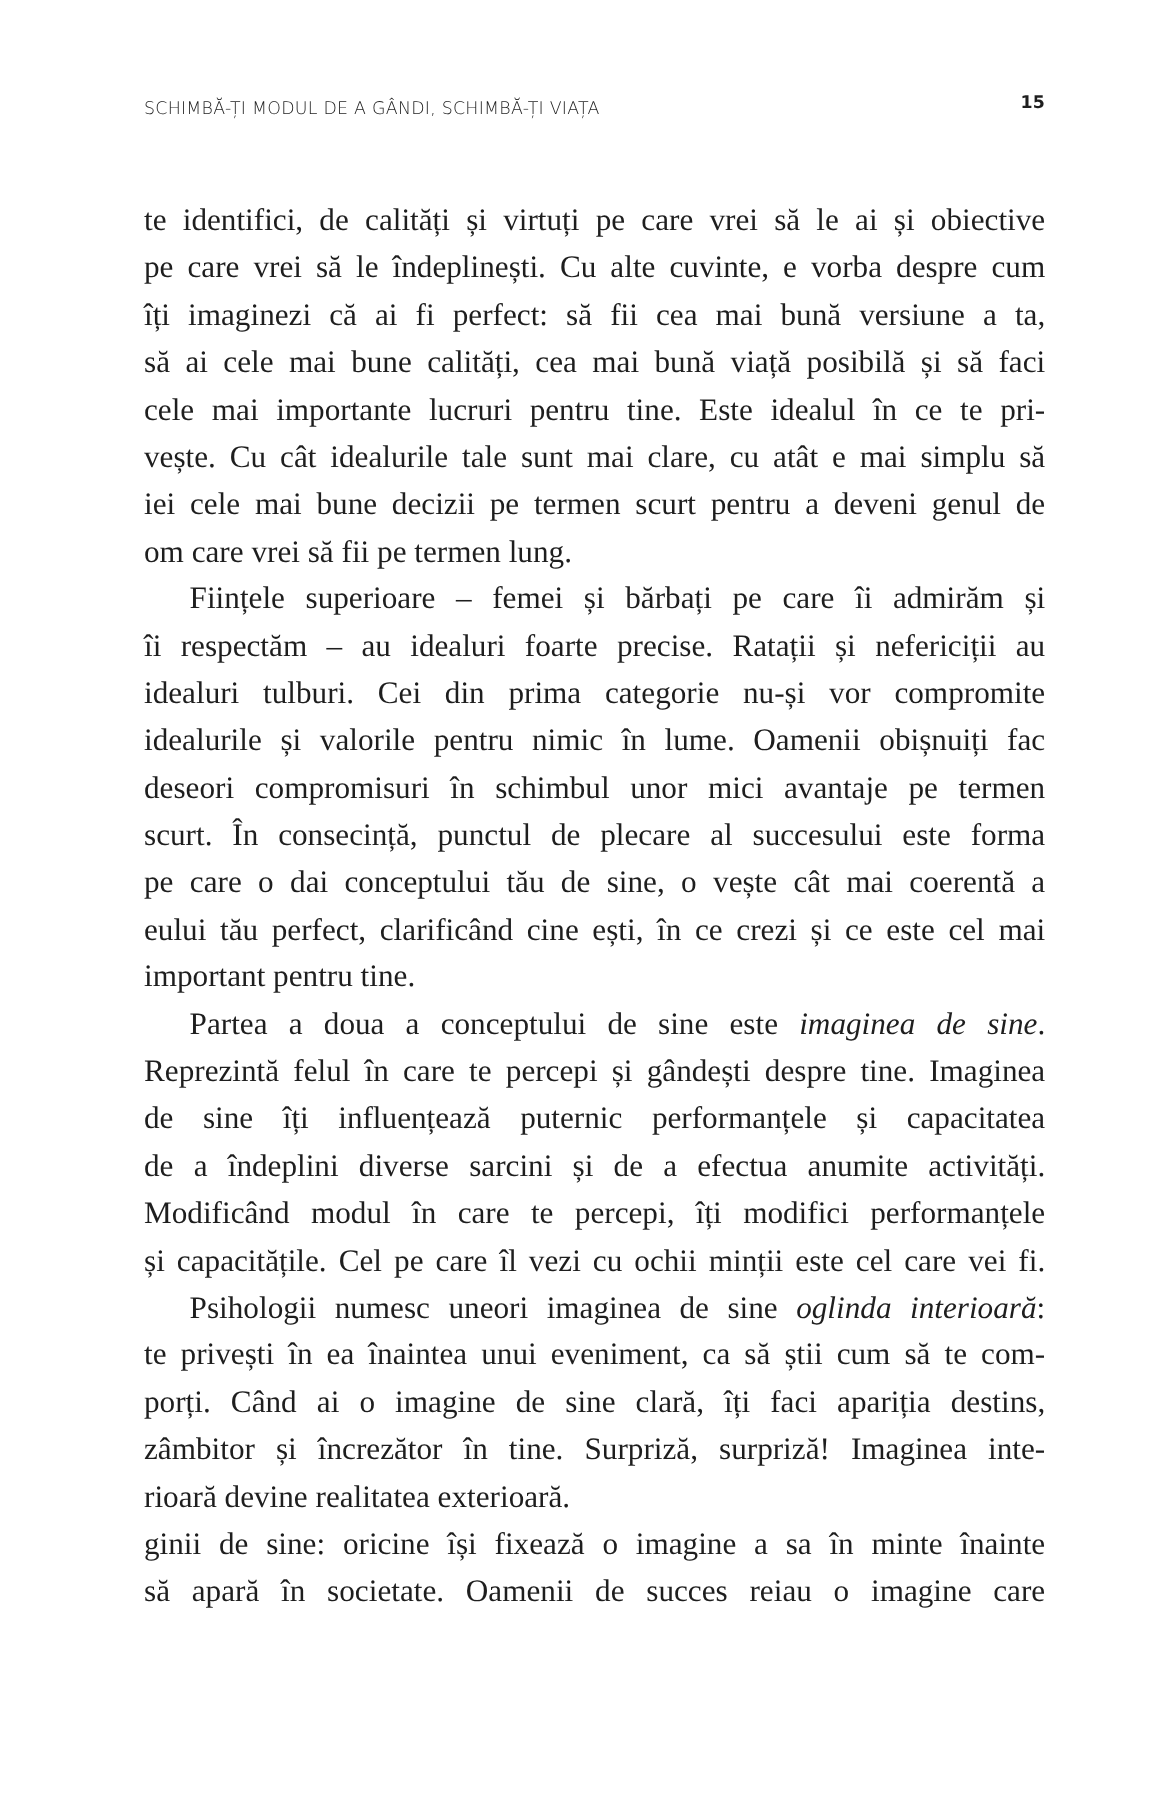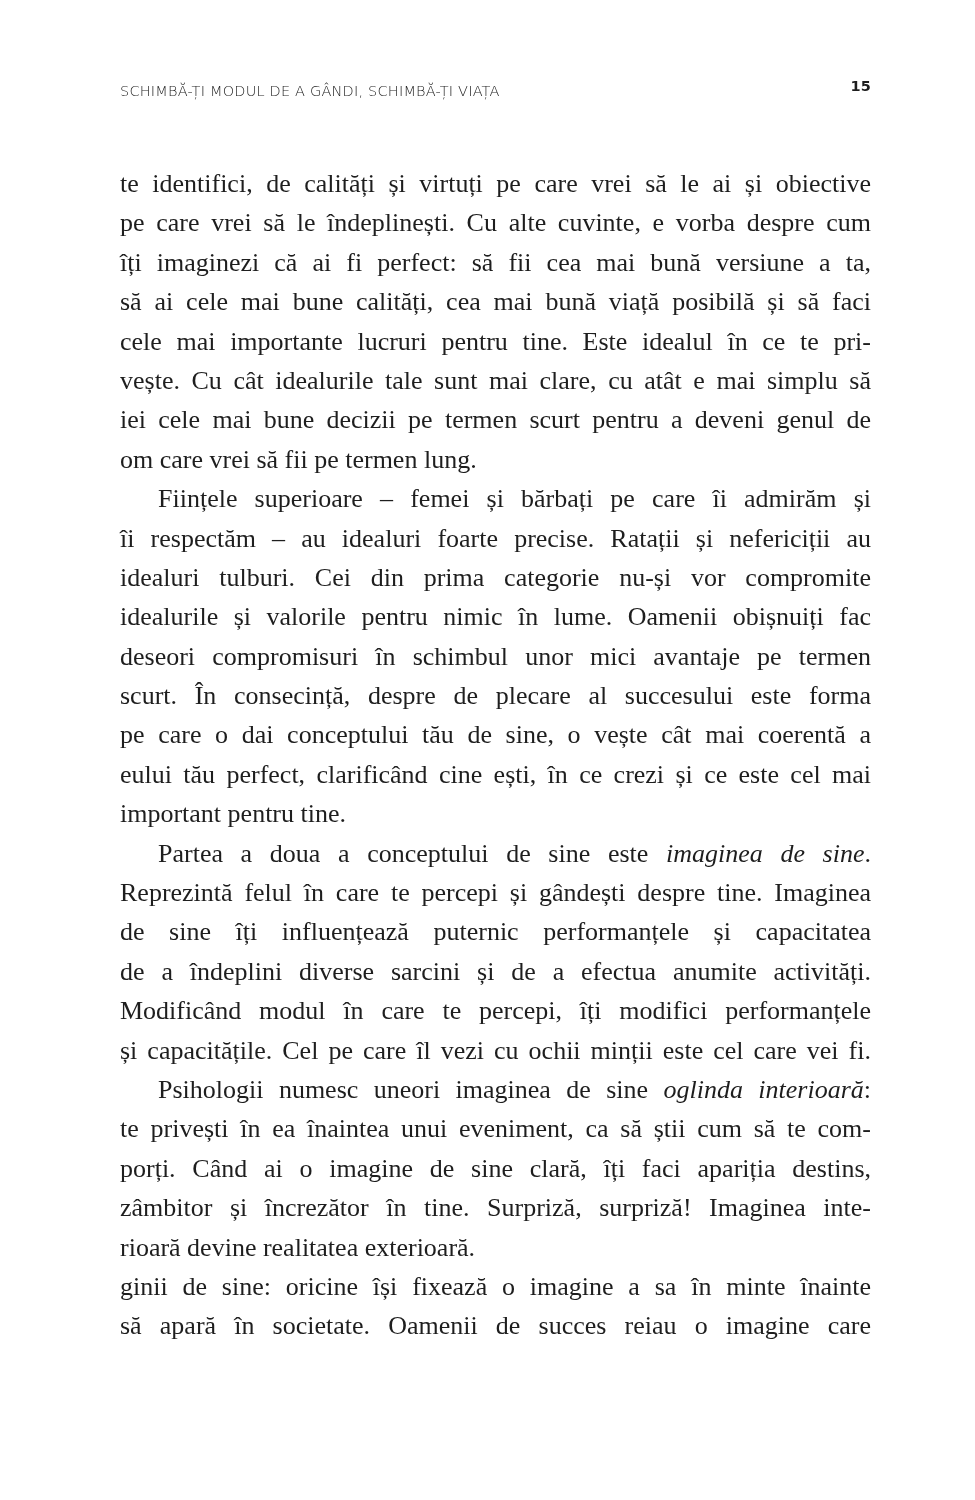--- a/index.html
+++ b/index.html
@@ -43,21 +43,21 @@
     <div class="line">iei cele mai bune decizii pe termen scurt pentru a deveni genul de</div>
     <div class="line last">om care vrei să fii pe termen lung.</div>
   </div>
 
   <div>
     <div class="line indent">Ființele superioare – femei și bărbați pe care îi admirăm și</div>
     <div class="line">îi respectăm – au idealuri foarte precise. Ratații și nefericiții au</div>
     <div class="line">idealuri tulburi. Cei din prima categorie nu-și vor compromite</div>
     <div class="line">idealurile și valorile pentru nimic în lume. Oamenii obișnuiți fac</div>
     <div class="line">deseori compromisuri în schimbul unor mici avantaje pe termen</div>
-    <div class="line">scurt. În consecință, despre de plecare al succesului este forma</div>
+    <div class="line">scurt. În consecință, punctul de plecare al succesului este forma</div>
     <div class="line">pe care o dai conceptului tău de sine, o vește cât mai coerentă a</div>
     <div class="line">eului tău perfect, clarificând cine ești, în ce crezi și ce este cel mai</div>
     <div class="line last">important pentru tine.</div>
   </div>
 
   <div>
     <div class="line indent"><span>Partea a doua a conceptului de sine este </span><span class="it">imaginea de sine</span><span>.</span></div>
     <div class="line">Reprezintă felul în care te percepi și gândești despre tine. Imaginea</div>
     <div class="line">de sine îți influențează puternic performanțele și capacitatea</div>
     <div class="line">de a îndeplini diverse sarcini și de a efectua anumite activități.</div>

